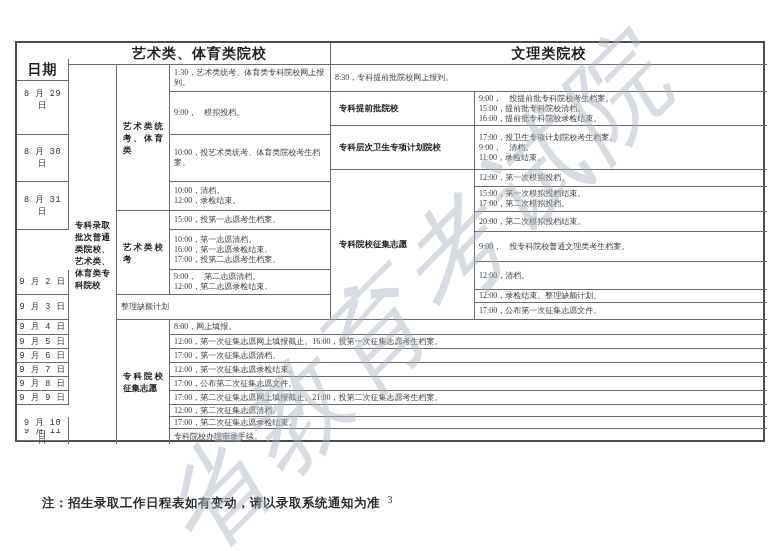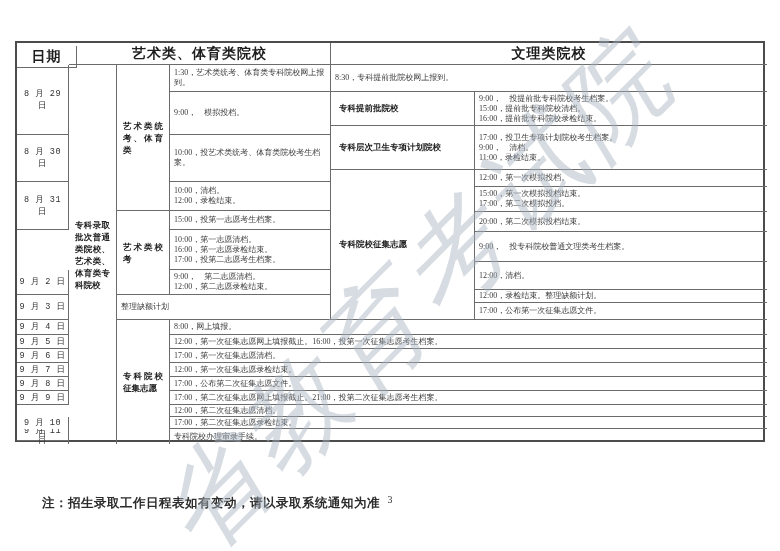--- a/index.html
+++ b/index.html
@@ -30,21 +30,21 @@
       letter-spacing:8px;color:#a7b3bf;opacity:0.45;text-align:center;
       white-space:nowrap;pointer-events:none;z-index:5;line-height:140px;}
 </style>
 </head>
 <body>
 
 <div id="page">
 
   <div id="tbl">
 
-    <div class="cell ctr hdr" style="left:0;top:3px;width:60px;height:22px">日期</div>
+    <div class="cell ctr hdr" style="left:0;top:16px;width:52px;height:22px">日期</div>
     <div class="cell ctr hdr" style="left:52px;top:0;width:262px;height:22px">艺术类、体育类院校</div>
     <div class="cell ctr hdr nbr" style="left:314px;top:0;width:436px;height:22px">文理类院校</div>
 
     <div class="cell ctr date" style="left:0;top:22px;width:52px;height:70px">8 月 29 日</div>
     <div class="cell ctr date" style="left:0;top:92px;width:52px;height:47px">8 月 30 日</div>
     <div class="cell ctr date" style="left:0;top:139px;width:52px;height:48px">8 月 31 日</div>
     <div class="cell ctr date" style="left:0;top:227px;width:52px;height:25px">9 月 2 日</div>
     <div class="cell ctr date" style="left:0;top:252px;width:52px;height:25px">9 月 3 日</div>
     <div class="cell ctr date" style="left:0;top:277px;width:52px;height:15px">9 月 4 日</div>
     <div class="cell ctr date" style="left:0;top:292px;width:52px;height:14px">9 月 5 日</div>

